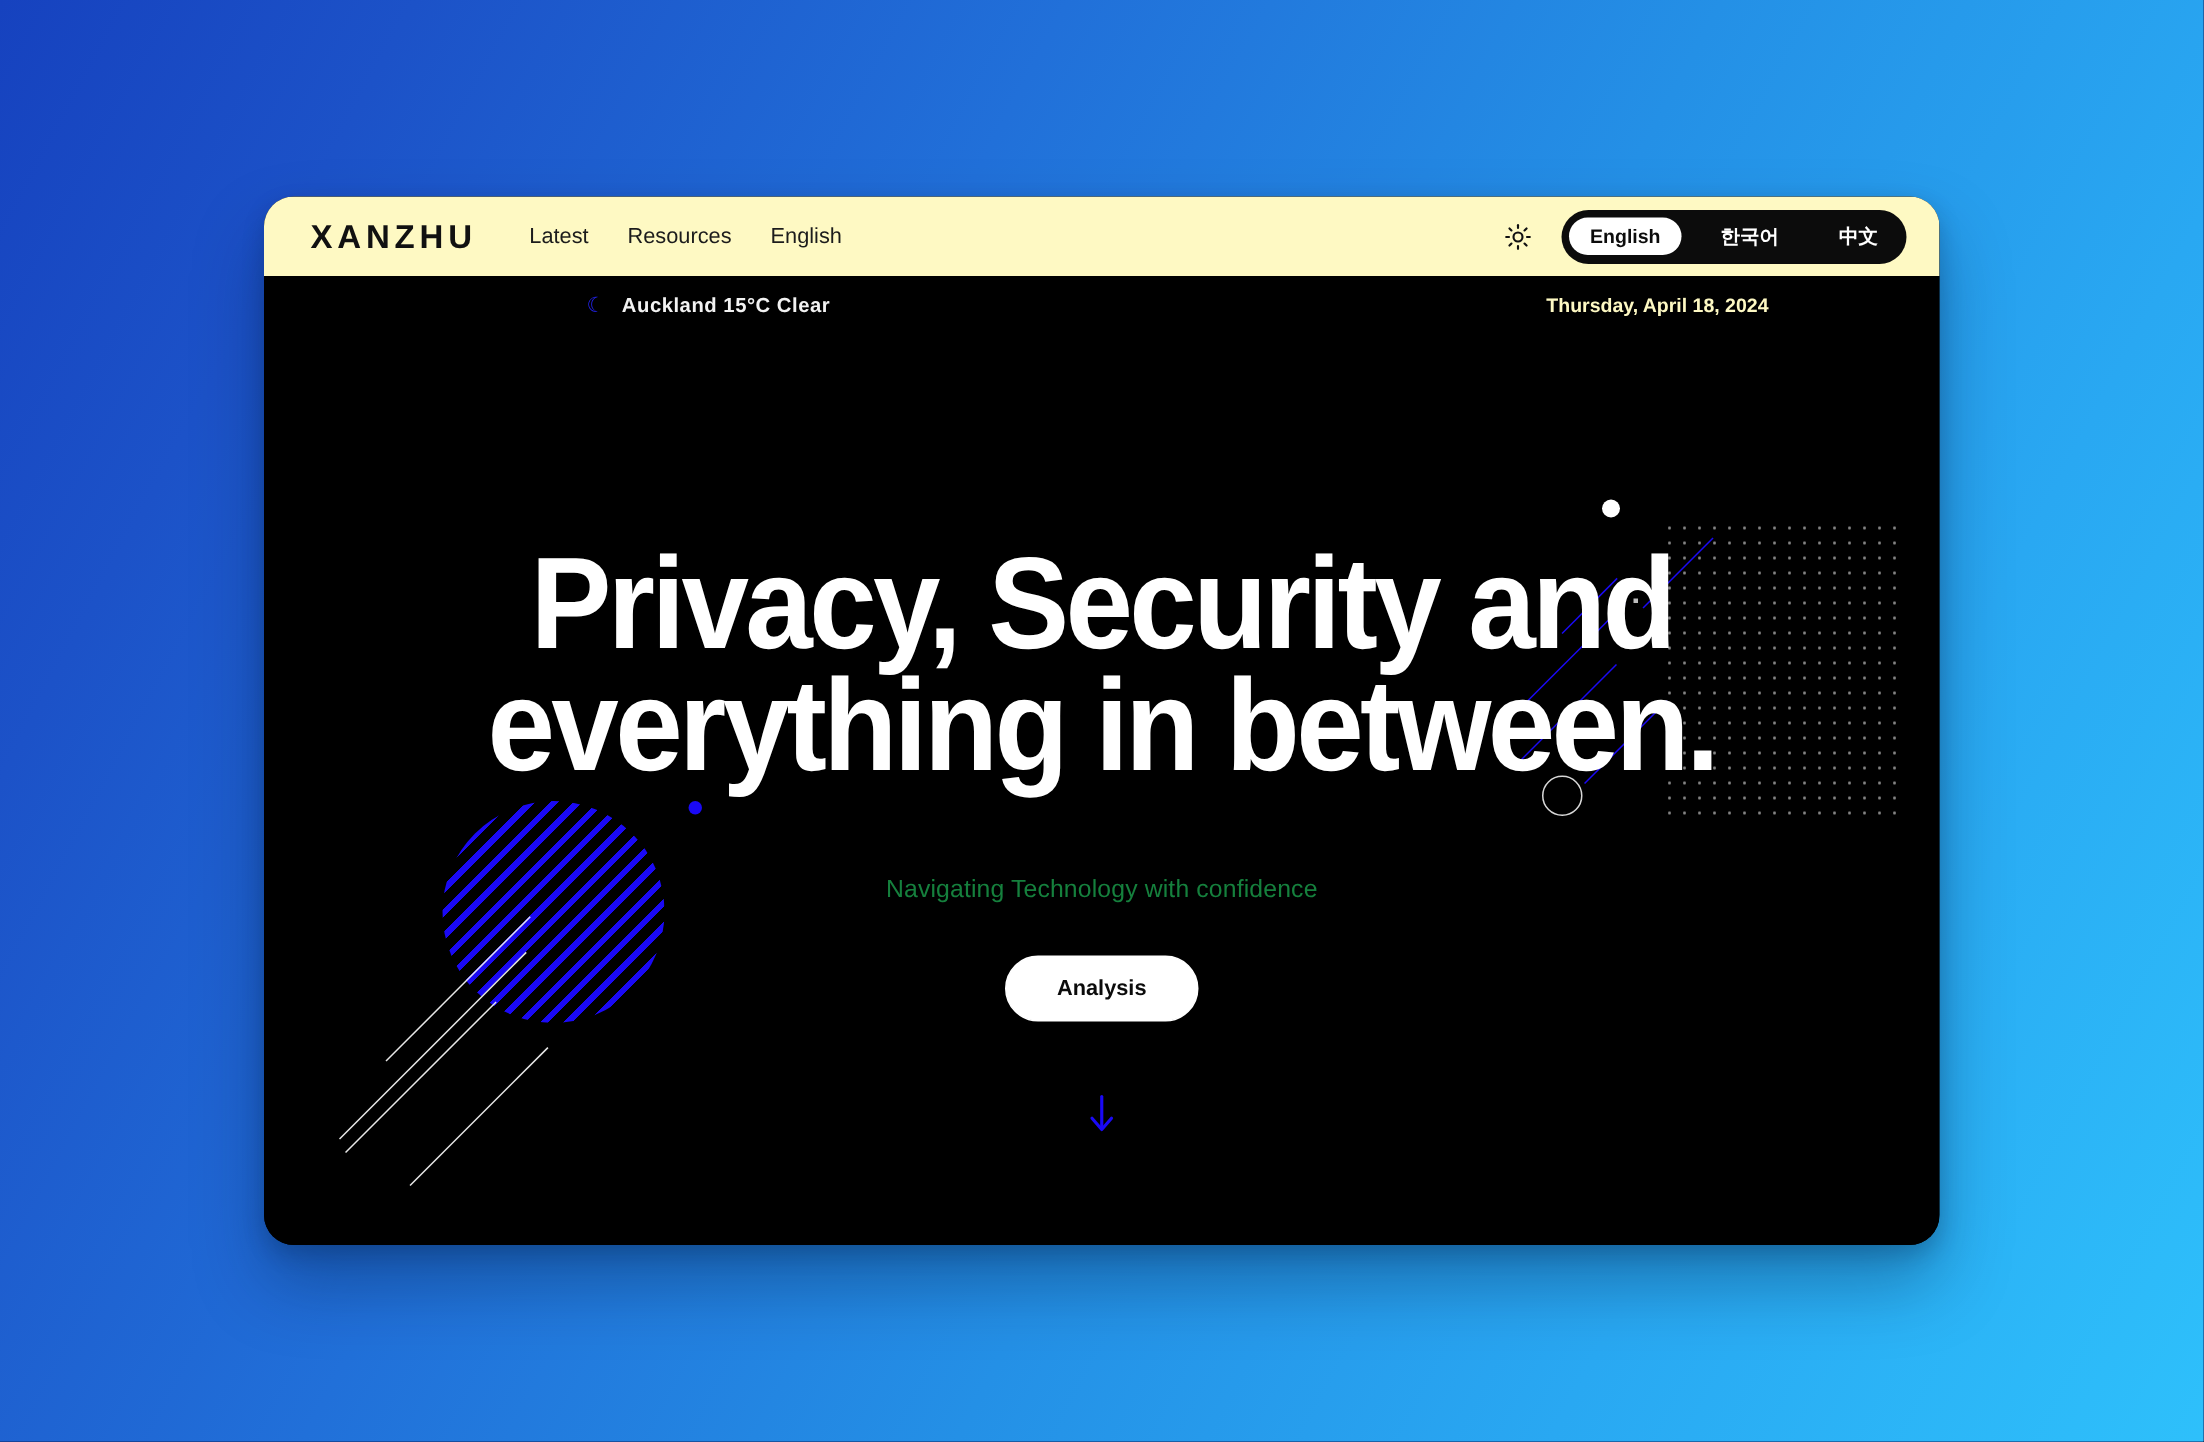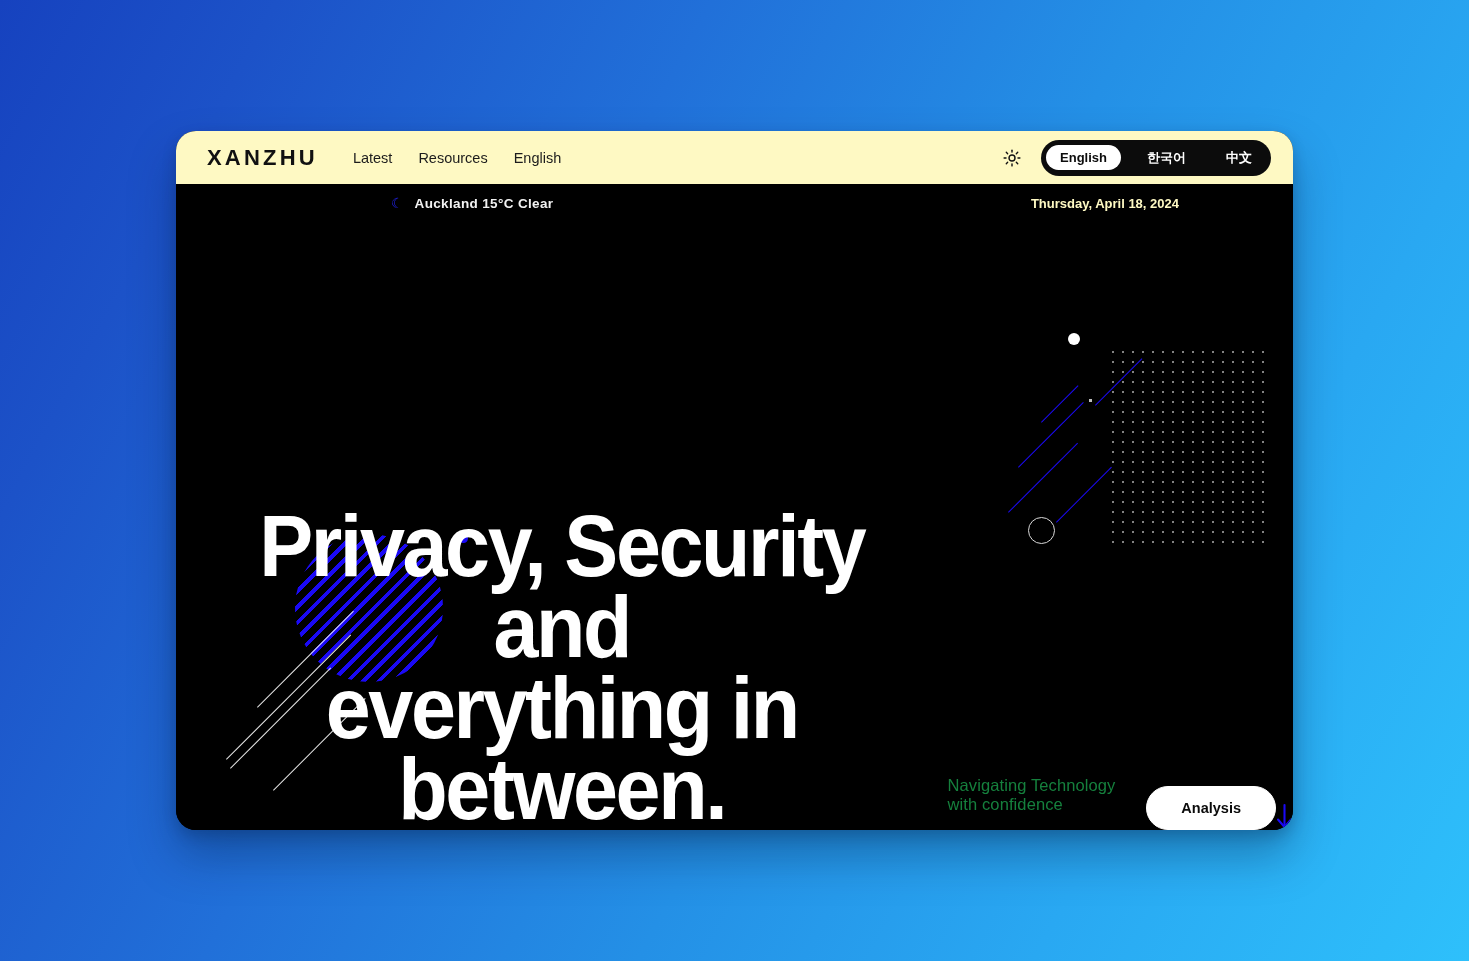--- a/index.html
+++ b/index.html
@@ -224,22 +224,22 @@
     transform-origin: 0 0;
   }
   .streak.blue { border-top-color: #1a09f5; }
   .streak.white { border-top-color: #e8e8e8; border-top-width: 1.4px; }
 
   
   #hero-content {
     position: absolute;
     inset: 0;
     display: flex;
-    flex-direction: row;
-    align-items: flex-end;
+    flex-direction: column;
+    align-items: center;
   }
   #hero-title {
     margin: 141px 0 0 0;
     width: 100%;
     text-align: center;
     font-size: 87px;
     line-height: 0.93;
     font-weight: 700;
     letter-spacing: -2.6px;
     color: #ffffff;

